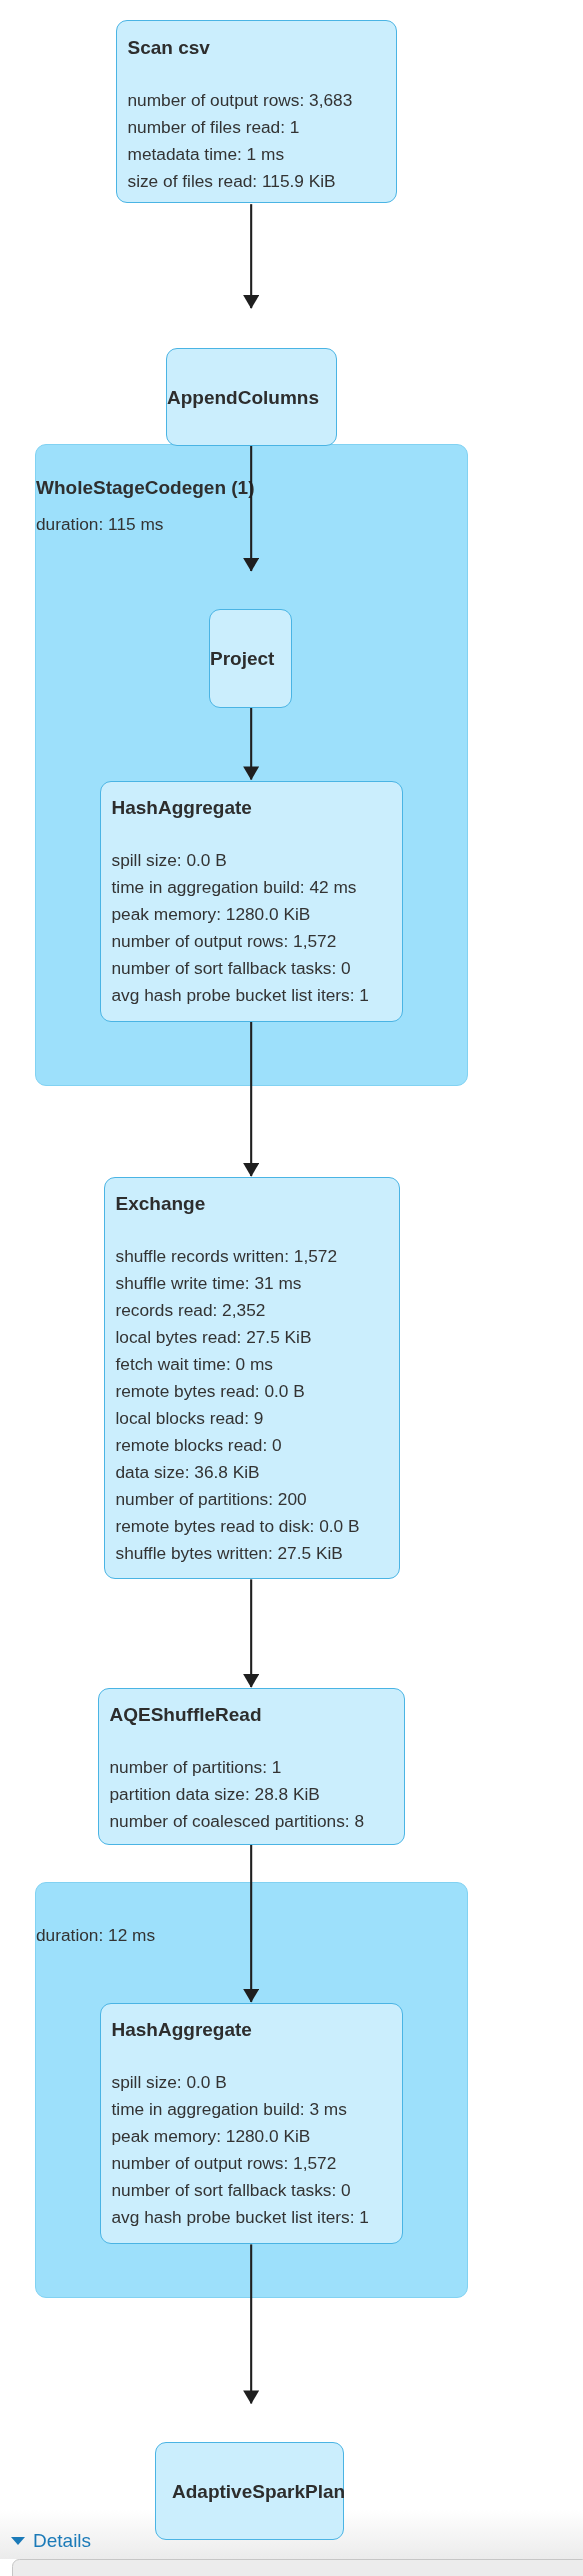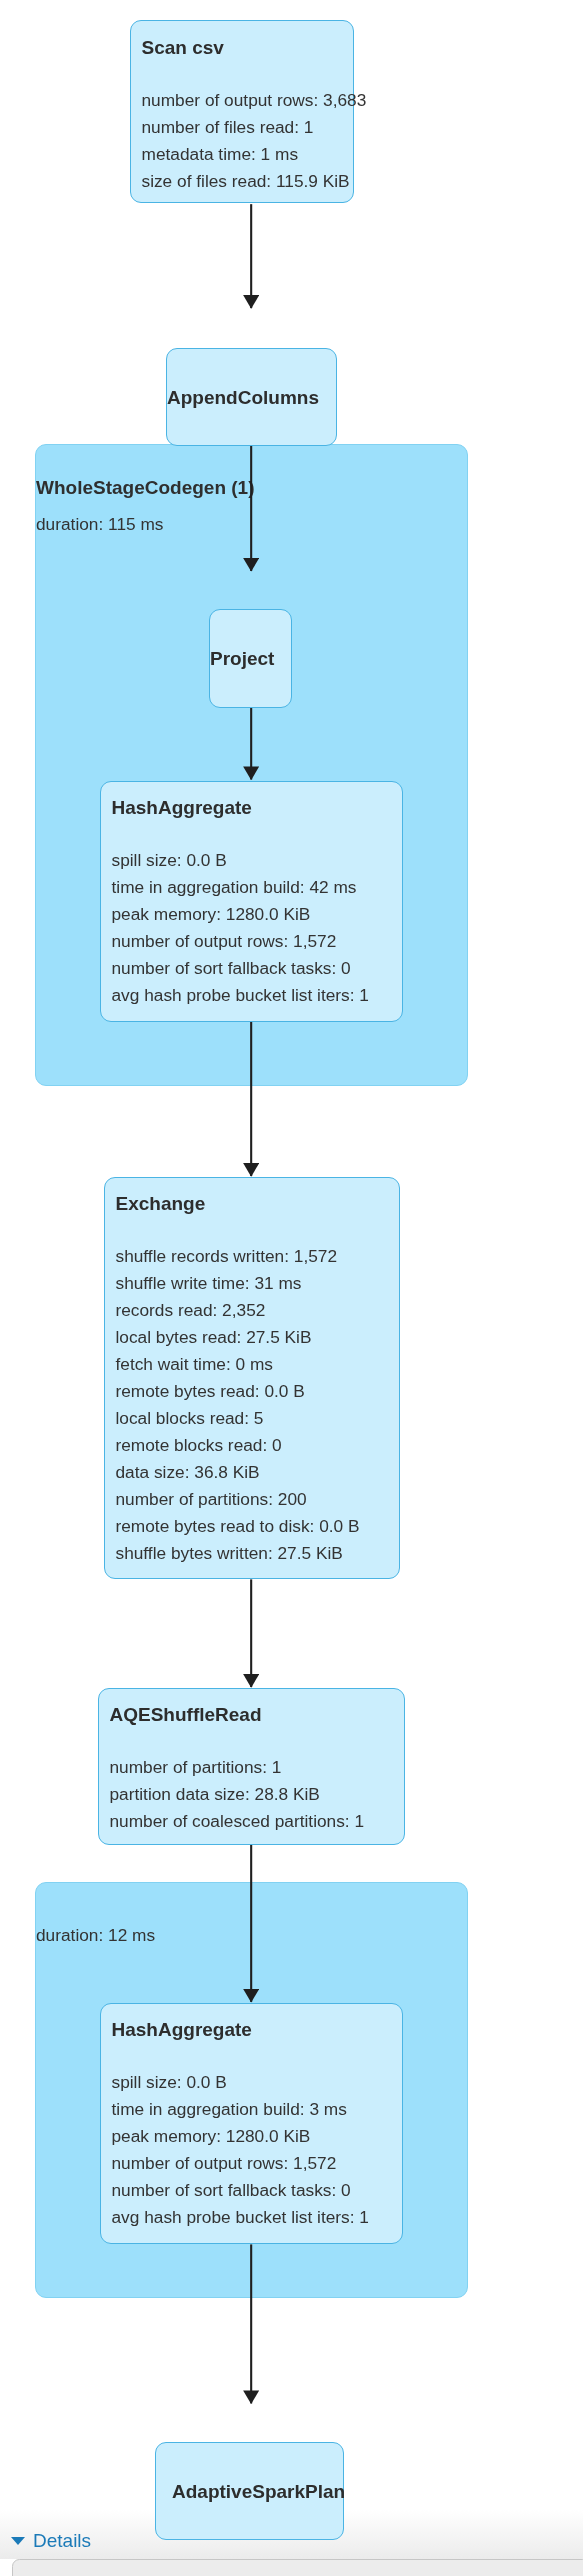--- a/index.html
+++ b/index.html
@@ -73,21 +73,21 @@
       <line x1="406" y1="330" x2="406" y2="498" marker-end="url(#arrow)"></line>
       <line x1="406" y1="660" x2="406" y2="923" marker-end="url(#arrow)"></line>
       <line x1="406" y1="1085" x2="406" y2="1260" marker-end="url(#arrow)"></line>
       <line x1="406" y1="1652" x2="406" y2="1901" marker-end="url(#arrow)"></line>
       <line x1="406" y1="2553" x2="406" y2="2727" marker-end="url(#arrow)"></line>
       <line x1="406" y1="2980" x2="406" y2="3236" marker-end="url(#arrow)"></line>
       <line x1="406" y1="3628" x2="406" y2="3885" marker-end="url(#arrow)"></line>
     </g>
   </svg>
 
-  <div class="node" style="left:130px;top:20.4px;width:224px;height:183px;">
+  <div class="node" style="left:116px;top:20.4px;width:281px;height:183px;">
     <div class="node-body">
       <div class="node-title">Scan csv</div>
       <div class="metric">number of output rows: 3,683</div>
       <div class="metric">number of files read: 1</div>
       <div class="metric">metadata time: 1 ms</div>
       <div class="metric">size of files read: 115.9 KiB</div>
     </div>
   </div>
 
   <div class="node node-centered" style="left:166px;top:311px;width:171px;height:98px;">
@@ -112,35 +112,35 @@
 
   <div class="node" style="left:104px;top:1177px;width:296px;height:402px;">
     <div class="node-body">
       <div class="node-title">Exchange</div>
       <div class="metric">shuffle records written: 1,572</div>
       <div class="metric">shuffle write time: 31 ms</div>
       <div class="metric">records read: 2,352</div>
       <div class="metric">local bytes read: 27.5 KiB</div>
       <div class="metric">fetch wait time: 0 ms</div>
       <div class="metric">remote bytes read: 0.0 B</div>
-      <div class="metric">local blocks read: 5</div>
+      <div class="metric">local blocks read: 9</div>
       <div class="metric">remote blocks read: 0</div>
       <div class="metric">data size: 36.8 KiB</div>
       <div class="metric">number of partitions: 200</div>
       <div class="metric">remote bytes read to disk: 0.0 B</div>
       <div class="metric">shuffle bytes written: 27.5 KiB</div>
     </div>
   </div>
 
   <div class="node" style="left:98px;top:1688px;width:307px;height:157px;">
     <div class="node-body">
       <div class="node-title">AQEShuffleRead</div>
       <div class="metric">number of partitions: 1</div>
       <div class="metric">partition data size: 28.8 KiB</div>
-      <div class="metric">number of coalesced partitions: 1</div>
+      <div class="metric">number of coalesced partitions: 8</div>
     </div>
   </div>
 
   <div class="node" style="left:100px;top:2003px;width:303px;height:241px;">
     <div class="node-body">
       <div class="node-title">HashAggregate</div>
       <div class="metric">spill size: 0.0 B</div>
       <div class="metric">time in aggregation build: 3 ms</div>
       <div class="metric">peak memory: 1280.0 KiB</div>
       <div class="metric">number of output rows: 1,572</div>

